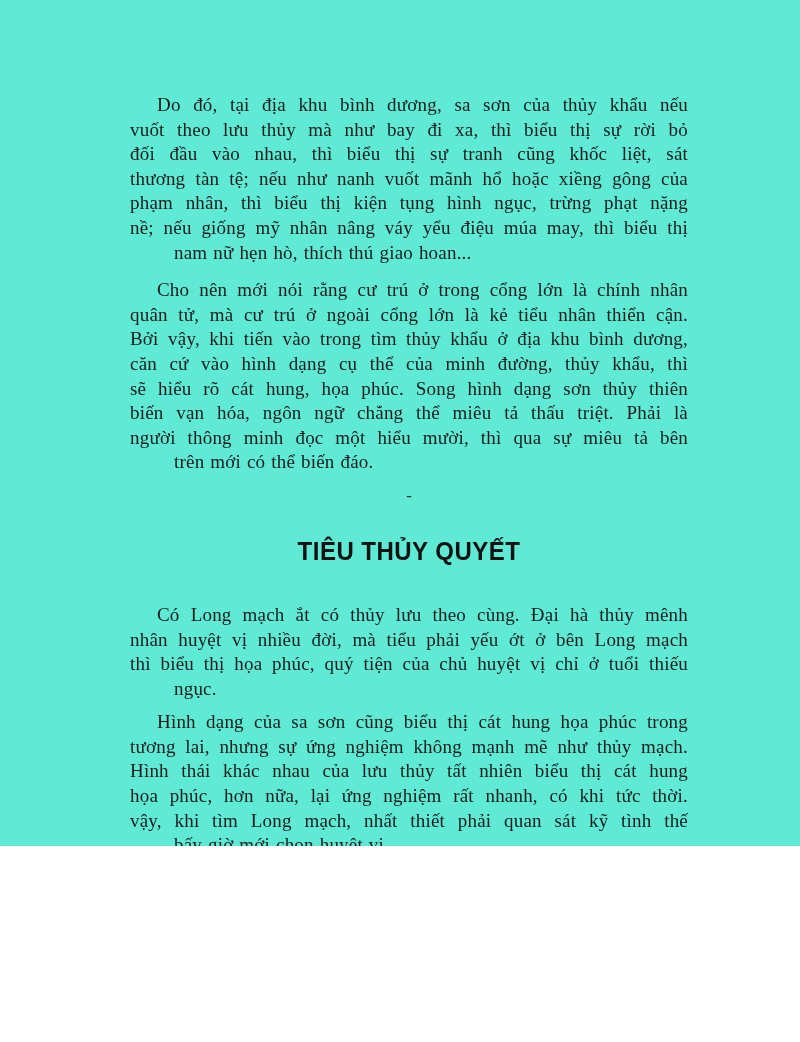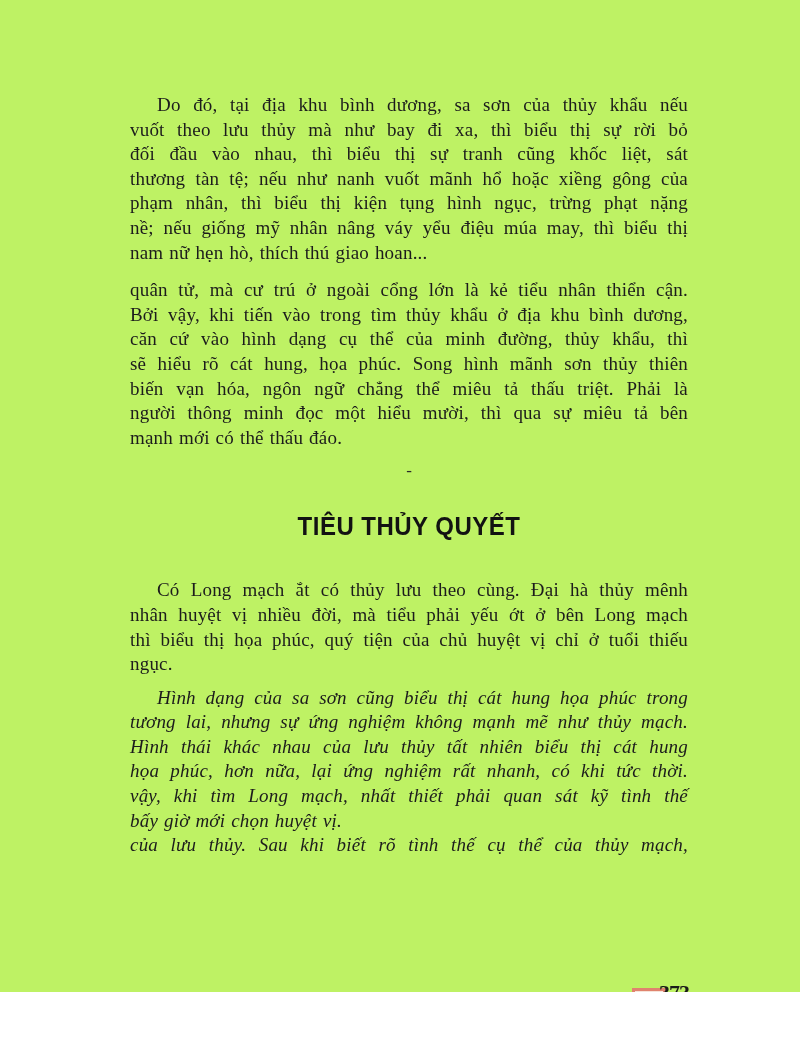--- a/index.html
+++ b/index.html
@@ -3,45 +3,45 @@
 <meta charset="utf-8">
 <style>
   html, body { margin: 0; padding: 0; }
   body {
     width: 800px; height: 1042px;
     background: #ffffff;
     font-family: "Liberation Serif", "DejaVu Serif", serif;
   }
   .page {
     position: relative;
-    width: 800px; height: 992px;
-    background: #bef264;
+    width: 800px; height: 846px;
+    background: #5eead4;
     overflow: hidden;
     color: #1c1c1c;
   }
   .text-block {
     position: absolute;
     left: 130px; top: 93px;
     width: 558px;
   }
   .para {
     font-size: 19px;
     line-height: 24.6px;
     color: #1c1c1c;
   }
   .group-top .para + .para { margin-top: 13px; }
-  .group-bottom .para + .para { margin-top: 9px; font-style: italic; }
+  .group-bottom .para + .para { margin-top: 9px; }
   .line {
     text-align: justify;
     text-align-last: justify;
     letter-spacing: 0.2px;
     word-spacing: 1px;
   }
   .line.first { text-indent: 27px; }
-  .line.last { text-align-last: left; }
+  .line.last { text-align-last: left; margin-left: 44px; }
   .sep {
     margin-top: 14px;
     height: 18px;
     text-align: center;
     font-size: 17px;
     line-height: 14px;
     color: #2a2a2a;
   }
   .heading {
     margin: 30px 0 0 0;
@@ -99,27 +99,28 @@
         <div class="para">
           <div class="line first">Do đó, tại địa khu bình dương, sa sơn của thủy khẩu nếu</div>
           <div class="line">vuốt theo lưu thủy mà như bay đi xa, thì biểu thị sự rời bỏ</div>
           <div class="line">đối đầu vào nhau, thì biểu thị sự tranh cũng khốc liệt, sát</div>
           <div class="line">thương tàn tệ; nếu như nanh vuốt mãnh hổ hoặc xiềng gông của</div>
           <div class="line">phạm nhân, thì biểu thị kiện tụng hình ngục, trừng phạt nặng</div>
           <div class="line">nề; nếu giống mỹ nhân nâng váy yểu điệu múa may, thì biểu thị</div>
           <div class="line last">nam nữ hẹn hò, thích thú giao hoan...</div>
         </div>
         <div class="para">
+          <div class="line first">Cho nên mới nói rằng cư trú ở trong cổng lớn là chính nhân</div>
           <div class="line">quân tử, mà cư trú ở ngoài cổng lớn là kẻ tiểu nhân thiển cận.</div>
           <div class="line">Bởi vậy, khi tiến vào trong tìm thủy khẩu ở địa khu bình dương,</div>
           <div class="line">căn cứ vào hình dạng cụ thể của minh đường, thủy khẩu, thì</div>
-          <div class="line">sẽ hiểu rõ cát hung, họa phúc. Song hình mãnh sơn thủy thiên</div>
+          <div class="line">sẽ hiểu rõ cát hung, họa phúc. Song hình dạng sơn thủy thiên</div>
           <div class="line">biến vạn hóa, ngôn ngữ chẳng thể miêu tả thấu triệt. Phải là</div>
           <div class="line">người thông minh đọc một hiểu mười, thì qua sự miêu tả bên</div>
-          <div class="line last">mạnh mới có thể thấu đáo.</div>
+          <div class="line last">trên mới có thể biến đáo.</div>
         </div>
       </div>
 
     <div class="sep">-</div>
 
     <h1 class="heading">TIÊU THỦY QUYẾT</h1>
 
     <div class="group-bottom">
         <div class="para">
           <div class="line first">Có Long mạch ắt có thủy lưu theo cùng. Đại hà thủy mênh</div>

